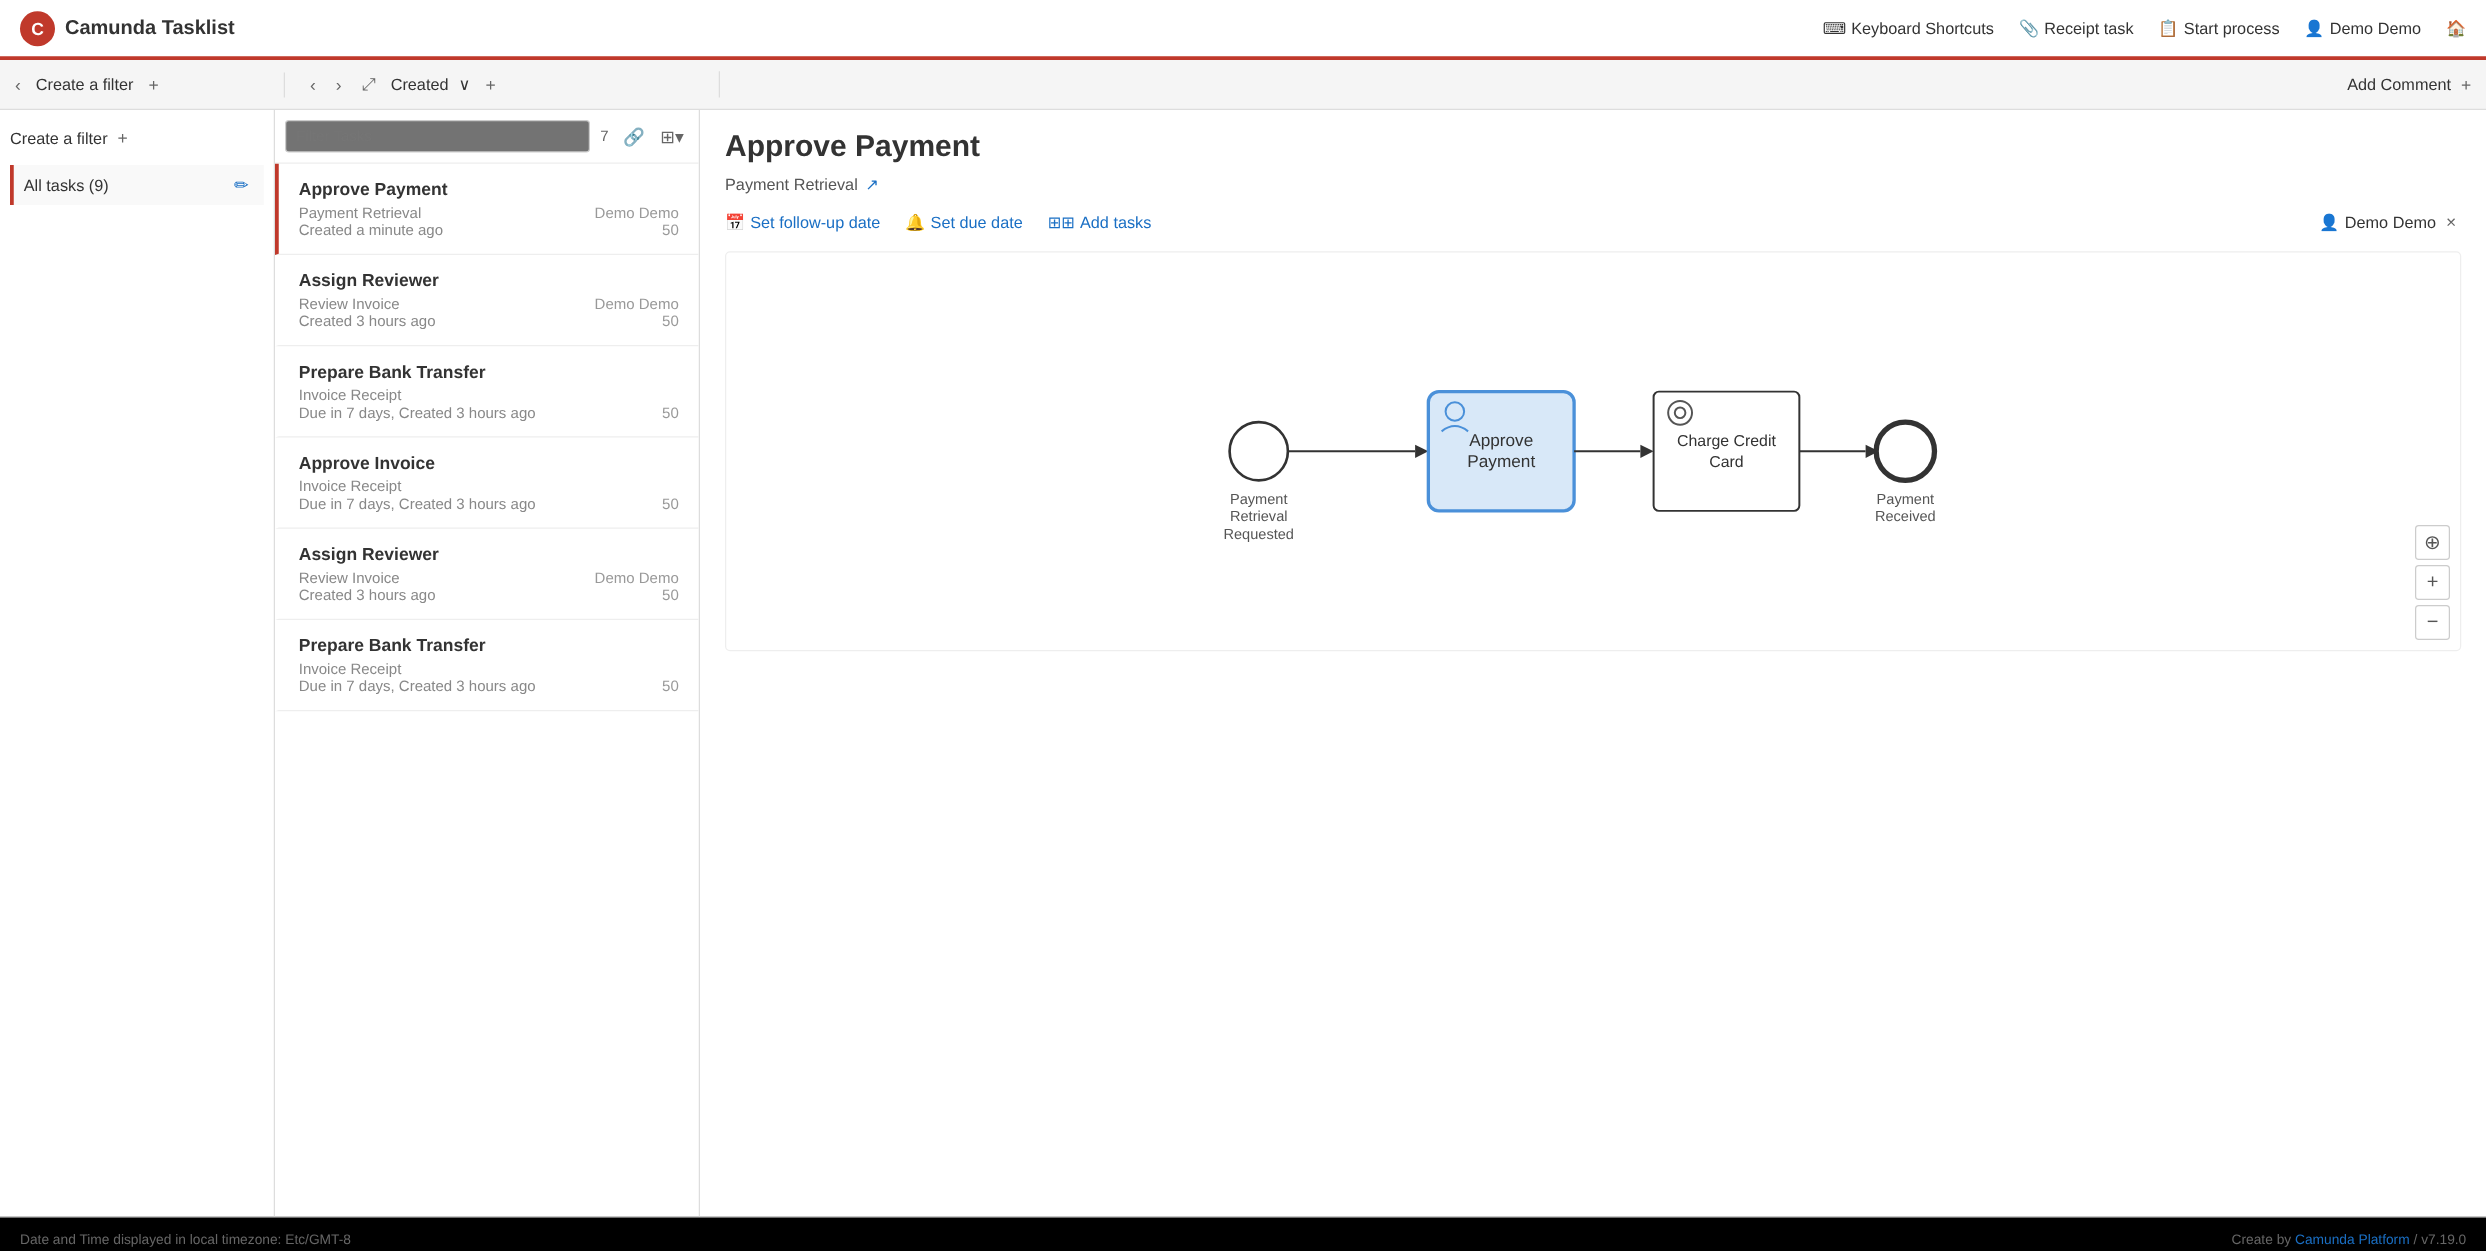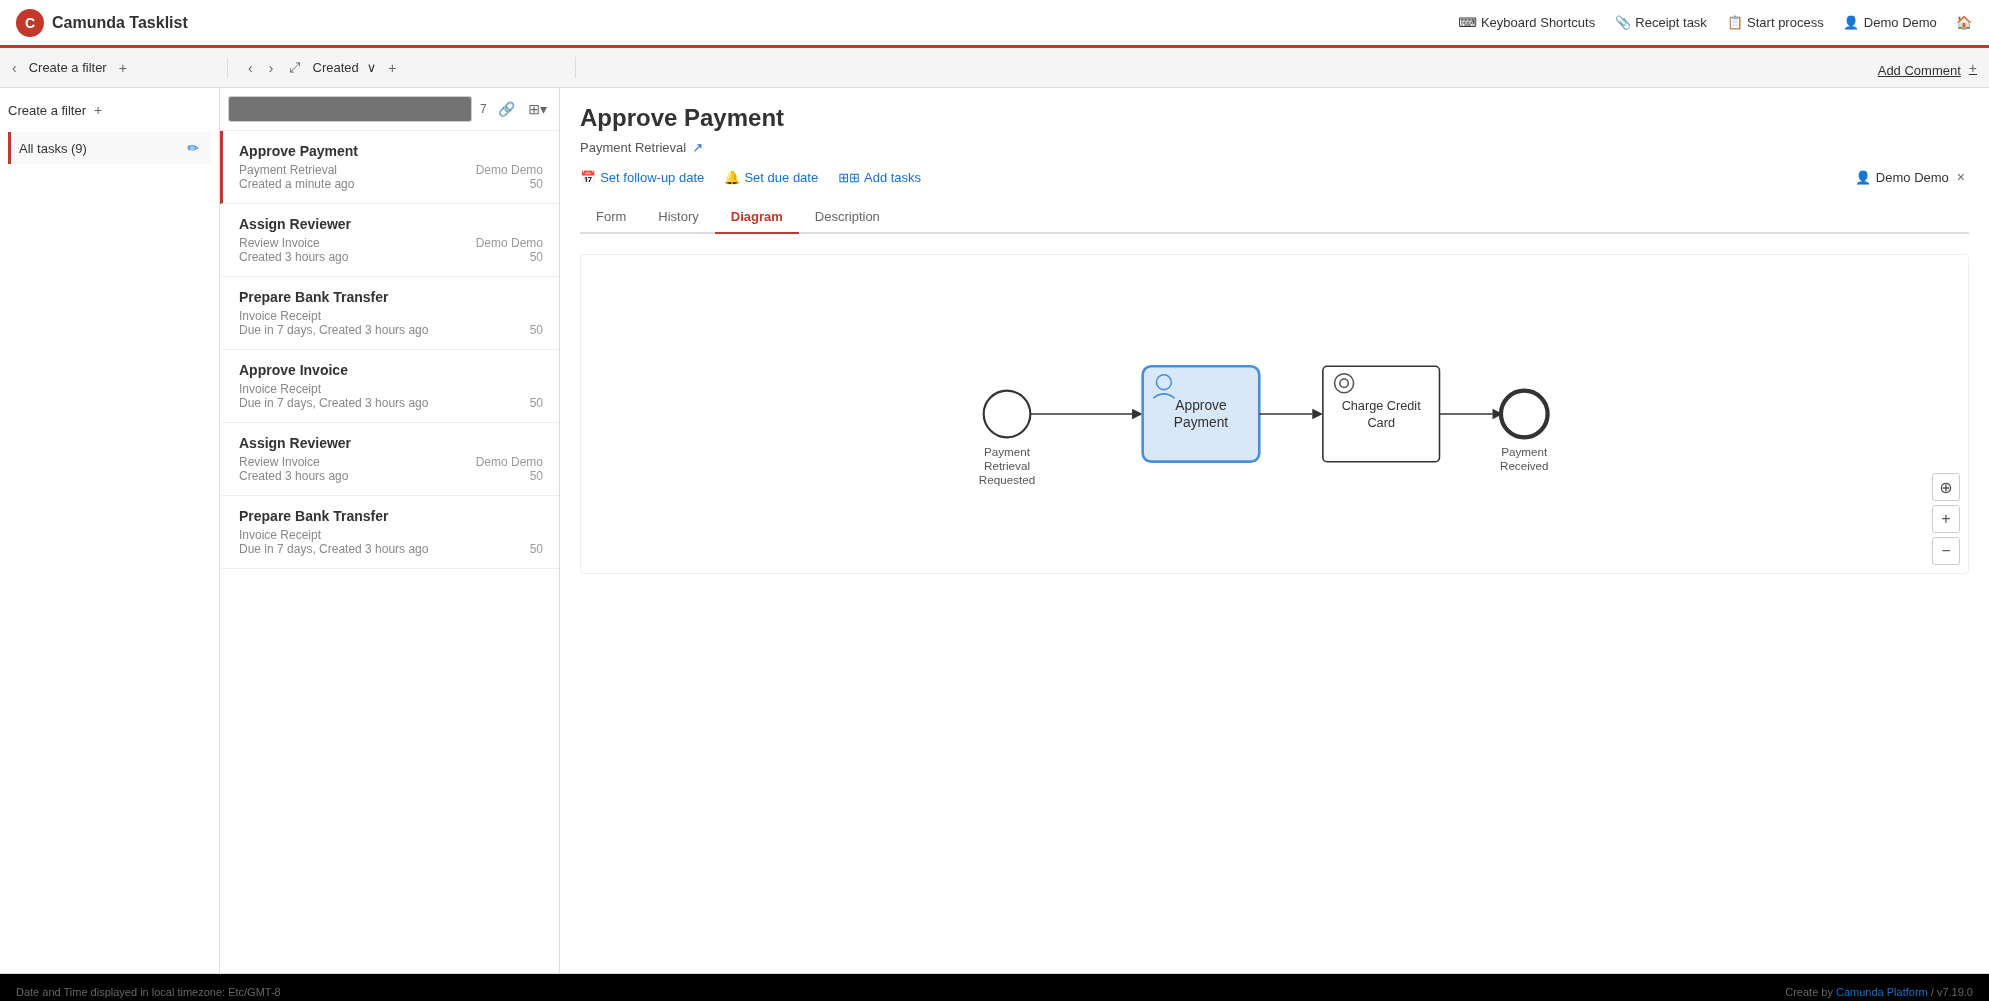--- a/index.html
+++ b/index.html
@@ -66,23 +66,22 @@
       display: flex;
       align-items: center;
       gap: 8px;
       padding: 0 8px;
       border-right: 1px solid #ddd;
       flex: 0 0 340px;
     }
     .second-bar-far-right {
       margin-left: auto;
       display: flex;
-      align-items: flex-end;
+      align-items: center;
       gap: 4px;
-      text-decoration: underline;
     }
     .btn-icon {
       background: none; border: none; cursor: pointer; color: #666; font-size: 14px; padding: 2px 4px;
     }
 
     
     .main-layout {
       display: flex;
       height: calc(1001px - 48px - 40px - 28px);
     }
@@ -412,26 +411,20 @@
         <span>⊞⊞</span>
         <span>Add tasks</span>
       </button>
       <div class="detail-action-user">
         <span>👤</span>
         <span>Demo Demo</span>
         <button class="btn-icon">×</button>
       </div>
     </div>
 
-    <div class="detail-tabs">
-      <div class="detail-tab">Form</div>
-      <div class="detail-tab">History</div>
-      <div class="detail-tab active">Diagram</div>
-      <div class="detail-tab">Description</div>
-    </div>
 
     <div class="diagram-area">
       <svg class="bpmn-diagram" viewBox="0 0 750 300" xmlns="http://www.w3.org/2000/svg">
 
         <circle cx="100" cy="150" r="22" fill="white" stroke="#333" stroke-width="2"></circle>
 
         <line x1="122" y1="150" x2="218" y2="150" stroke="#333" stroke-width="1.5"></line>
         <polygon points="218,145 228,150 218,155" fill="#333"></polygon>
 
         <rect x="228" y="105" width="110" height="90" rx="8" ry="8" fill="#d8e8f8" stroke="#4a90d9" stroke-width="2.5"></rect>

